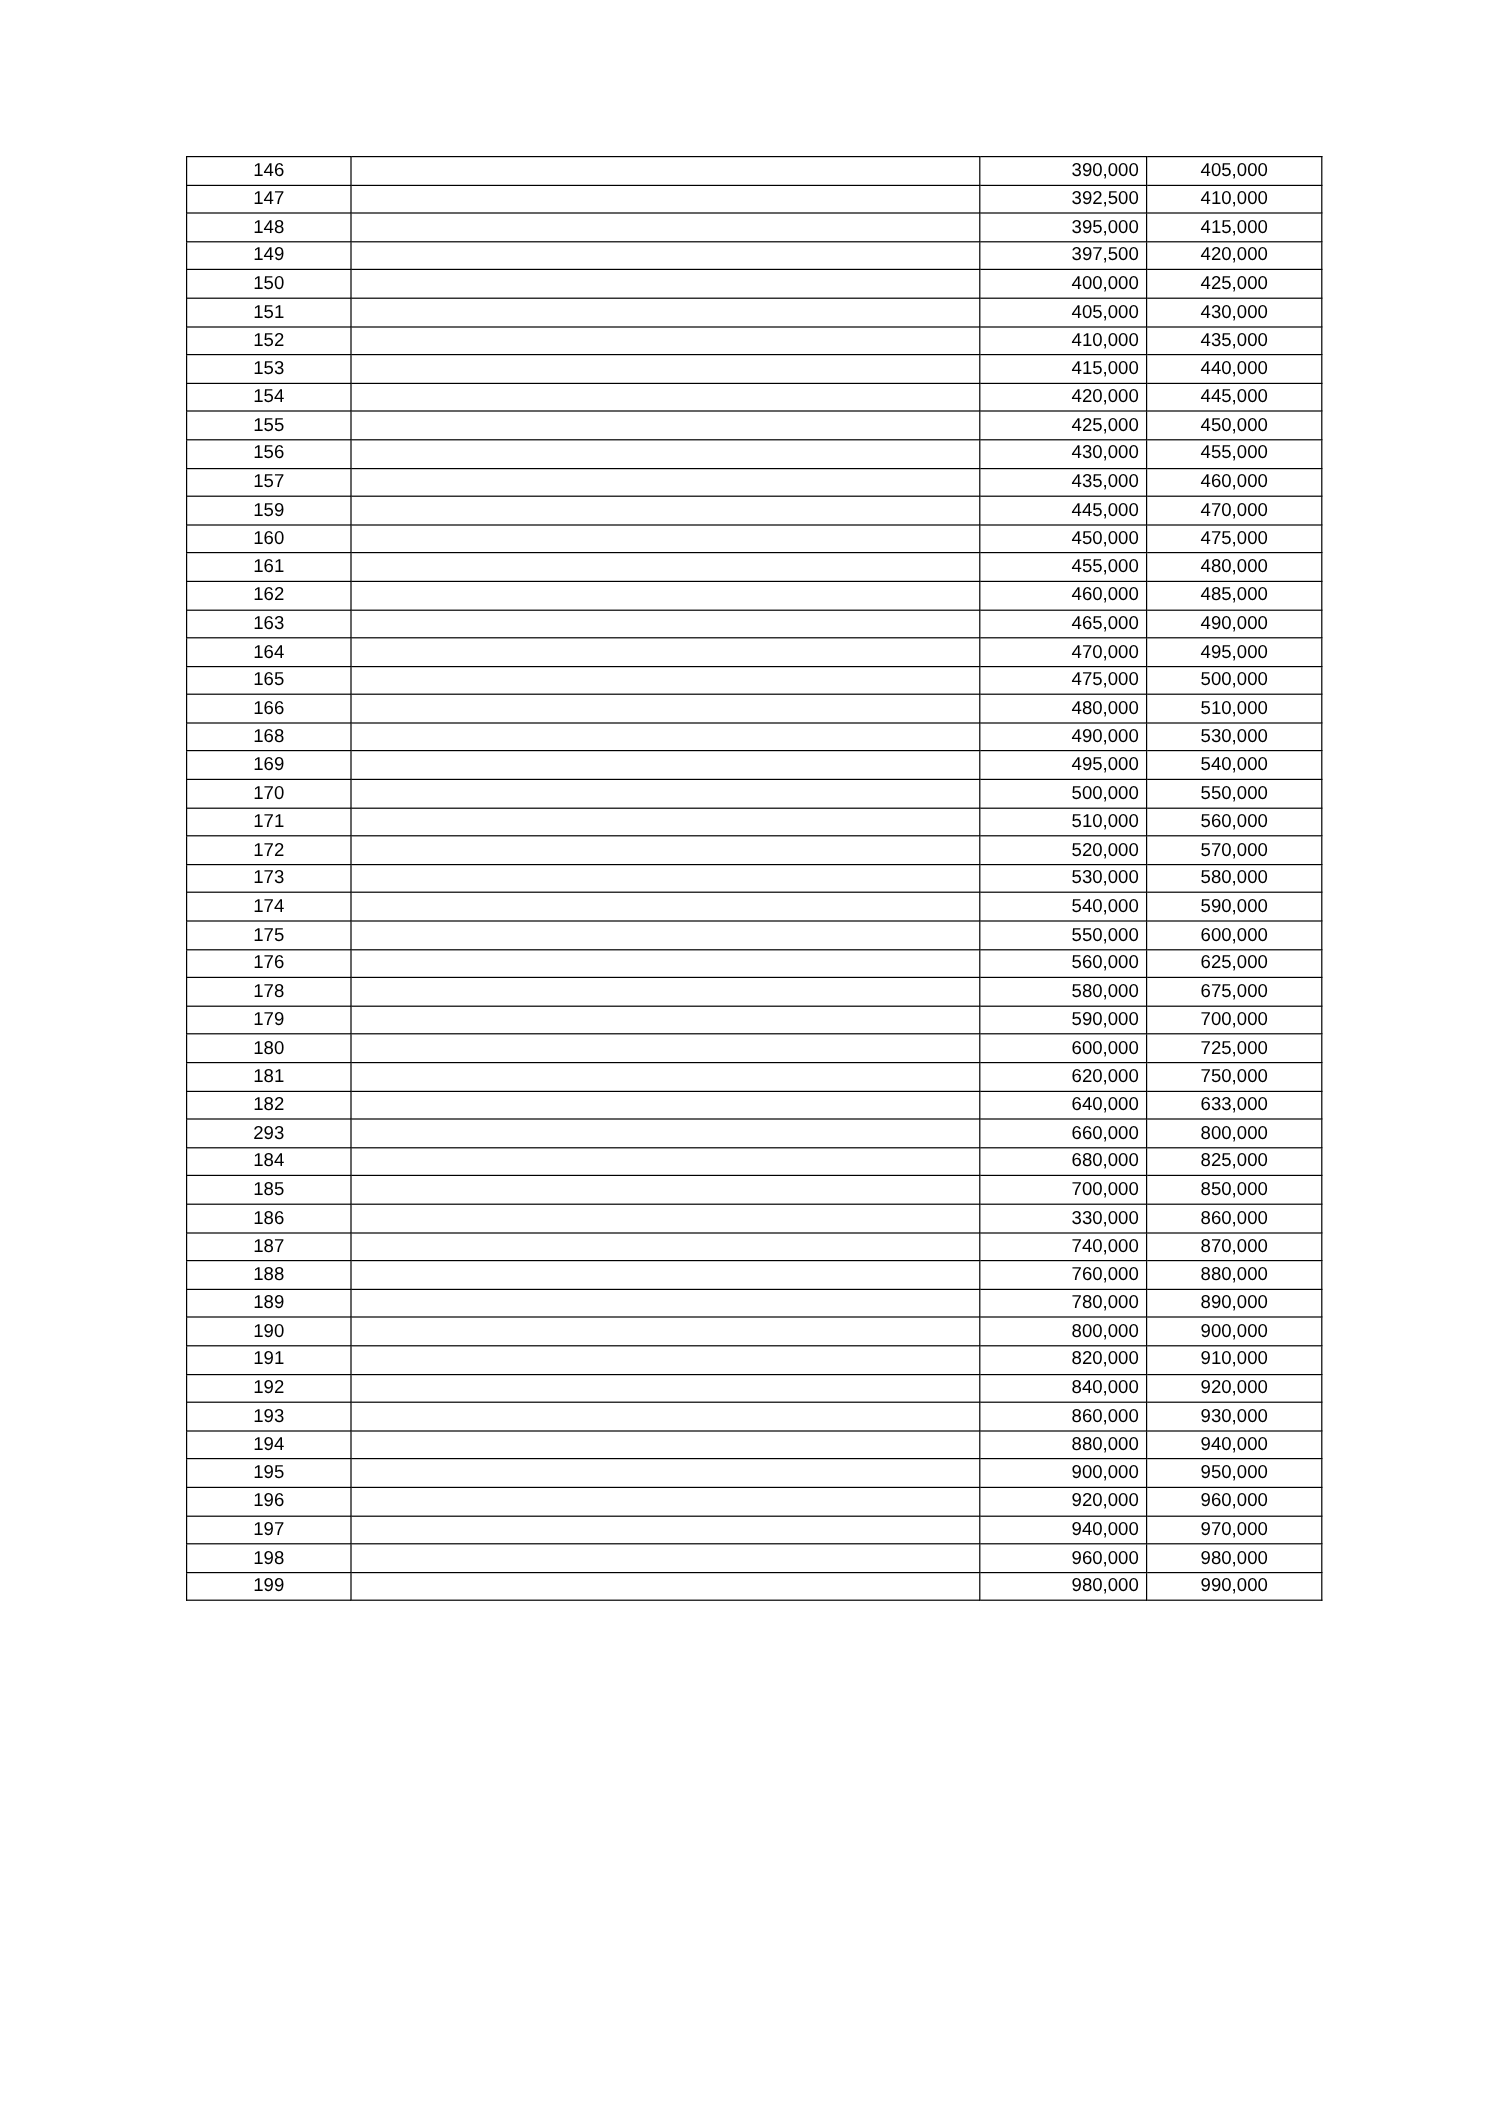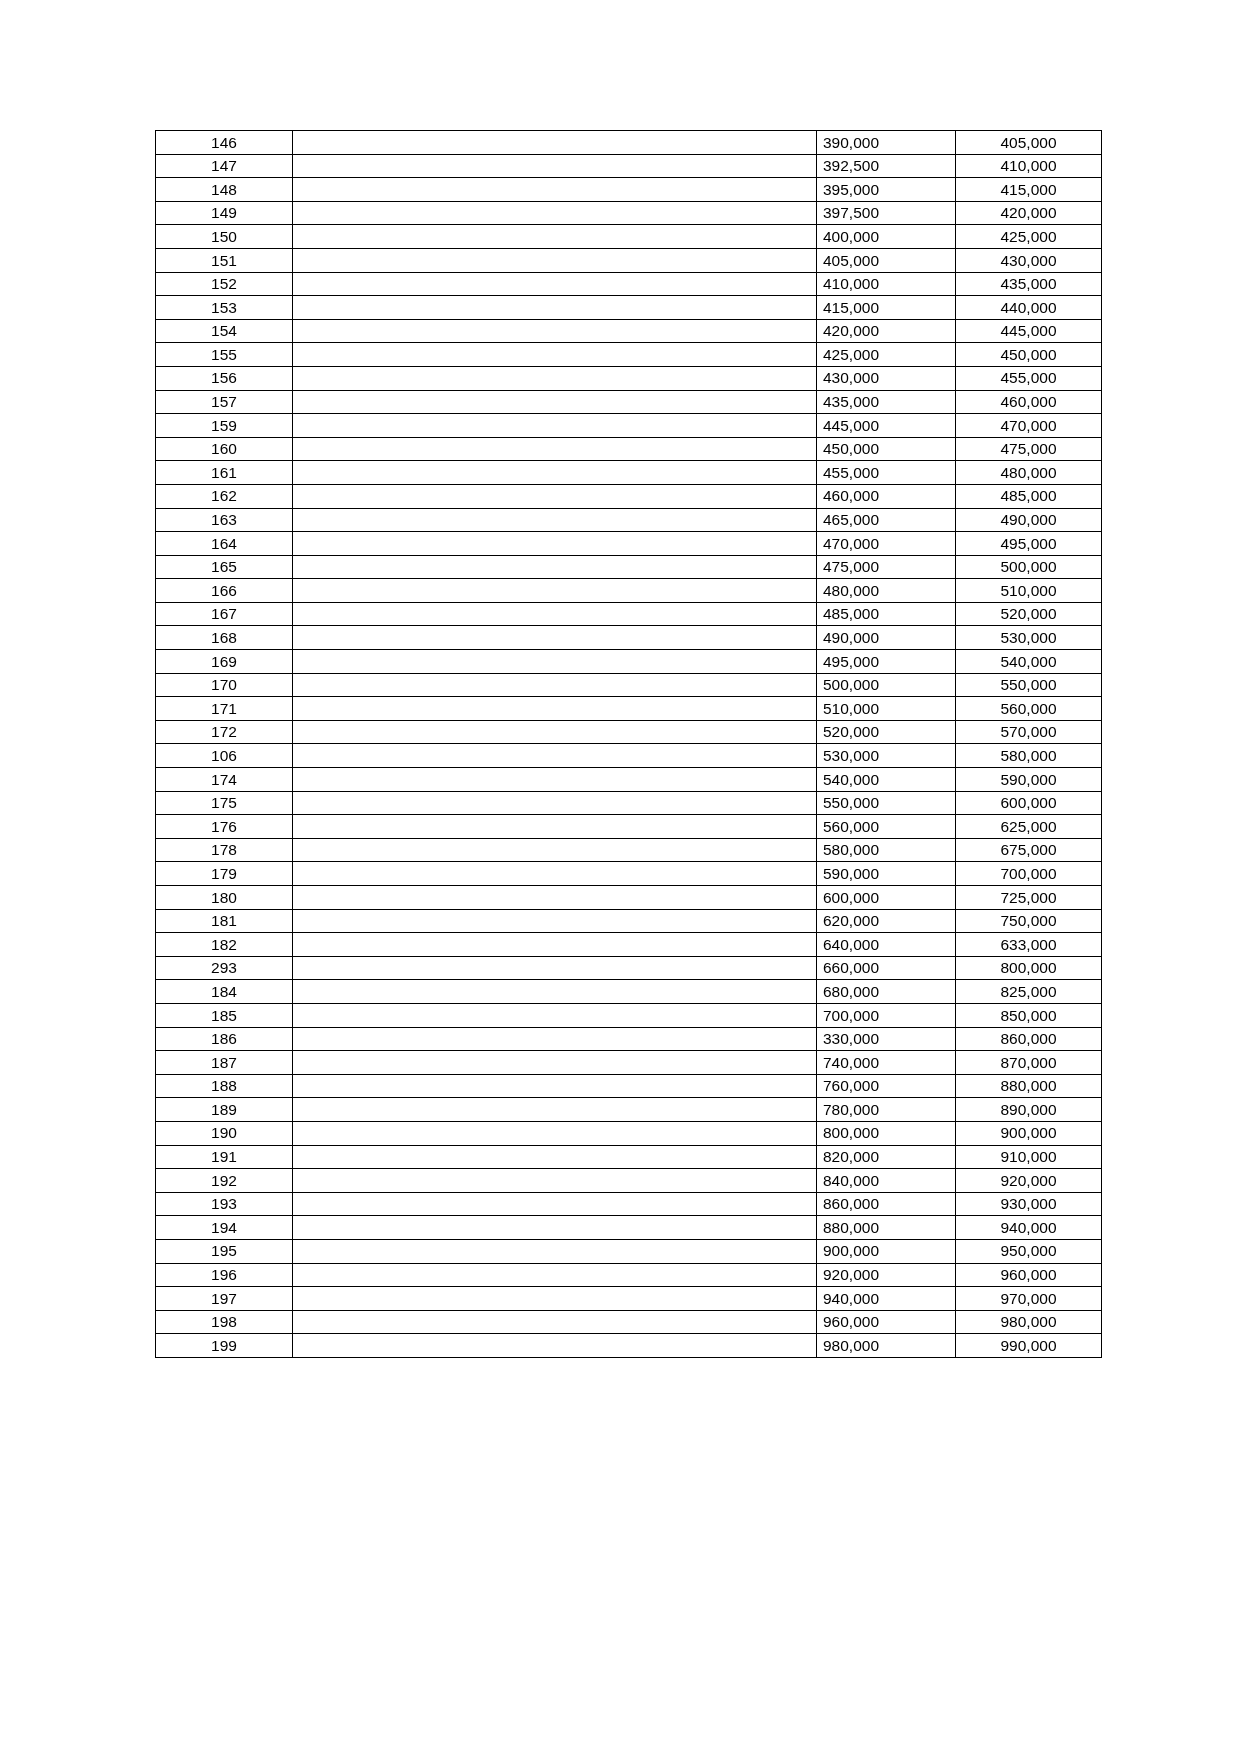--- a/index.html
+++ b/index.html
@@ -46,21 +46,21 @@
     white-space: nowrap;
     vertical-align: middle;
   }
   td.cell-index {
     text-align: center;
   }
   td.cell-blank {
     text-align: left;
   }
   td.cell-value-right {
-    text-align: left;
+    text-align: right;
     padding-right: 9px;
   }
   td.cell-value-center {
     text-align: center;
   }
 </style>
 </head>
 <body>
 
 <div class="page">
@@ -187,26 +187,20 @@
             <td class="cell-value-right">475,000</td>
             <td class="cell-value-center">500,000</td>
           </tr>
           <tr>
             <td class="cell-index">166</td>
             <td class="cell-blank"></td>
             <td class="cell-value-right">480,000</td>
             <td class="cell-value-center">510,000</td>
           </tr>
           <tr>
-            <td class="cell-index">167</td>
-            <td class="cell-blank"></td>
-            <td class="cell-value-right">485,000</td>
-            <td class="cell-value-center">520,000</td>
-          </tr>
-          <tr>
             <td class="cell-index">168</td>
             <td class="cell-blank"></td>
             <td class="cell-value-right">490,000</td>
             <td class="cell-value-center">530,000</td>
           </tr>
           <tr>
             <td class="cell-index">169</td>
             <td class="cell-blank"></td>
             <td class="cell-value-right">495,000</td>
             <td class="cell-value-center">540,000</td>
@@ -223,21 +217,21 @@
             <td class="cell-value-right">510,000</td>
             <td class="cell-value-center">560,000</td>
           </tr>
           <tr>
             <td class="cell-index">172</td>
             <td class="cell-blank"></td>
             <td class="cell-value-right">520,000</td>
             <td class="cell-value-center">570,000</td>
           </tr>
           <tr>
-            <td class="cell-index">106</td>
+            <td class="cell-index">173</td>
             <td class="cell-blank"></td>
             <td class="cell-value-right">530,000</td>
             <td class="cell-value-center">580,000</td>
           </tr>
           <tr>
             <td class="cell-index">174</td>
             <td class="cell-blank"></td>
             <td class="cell-value-right">540,000</td>
             <td class="cell-value-center">590,000</td>
           </tr>

